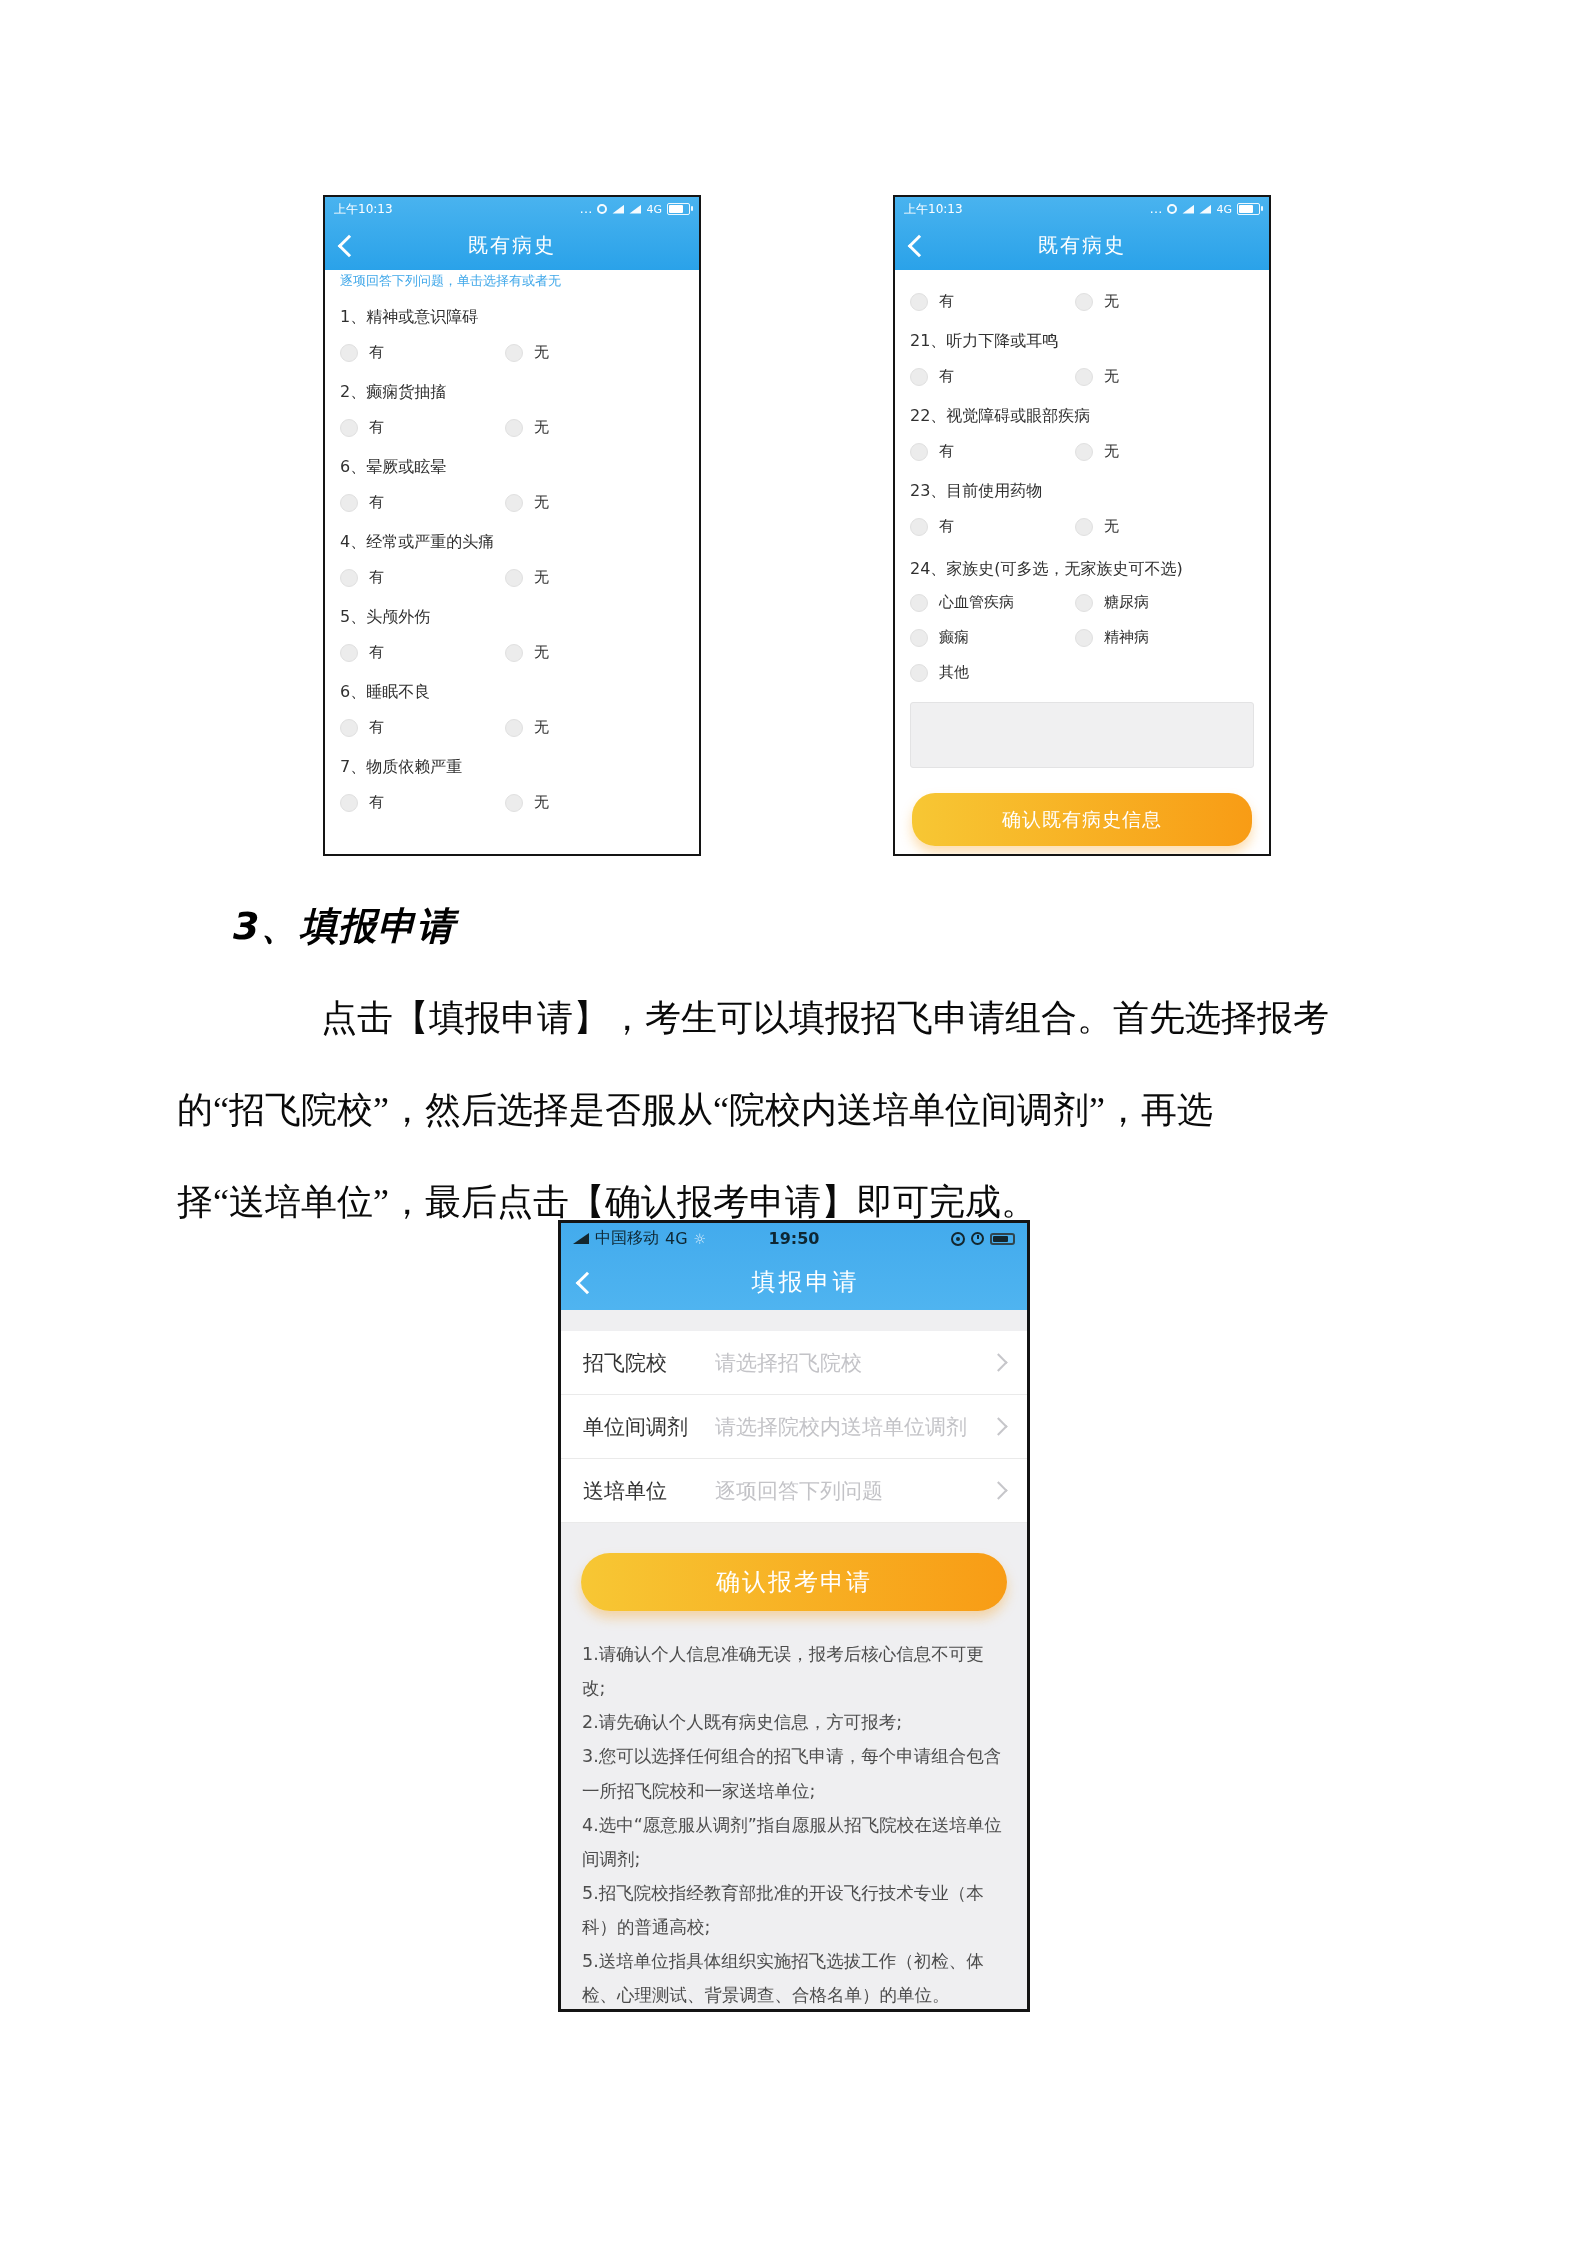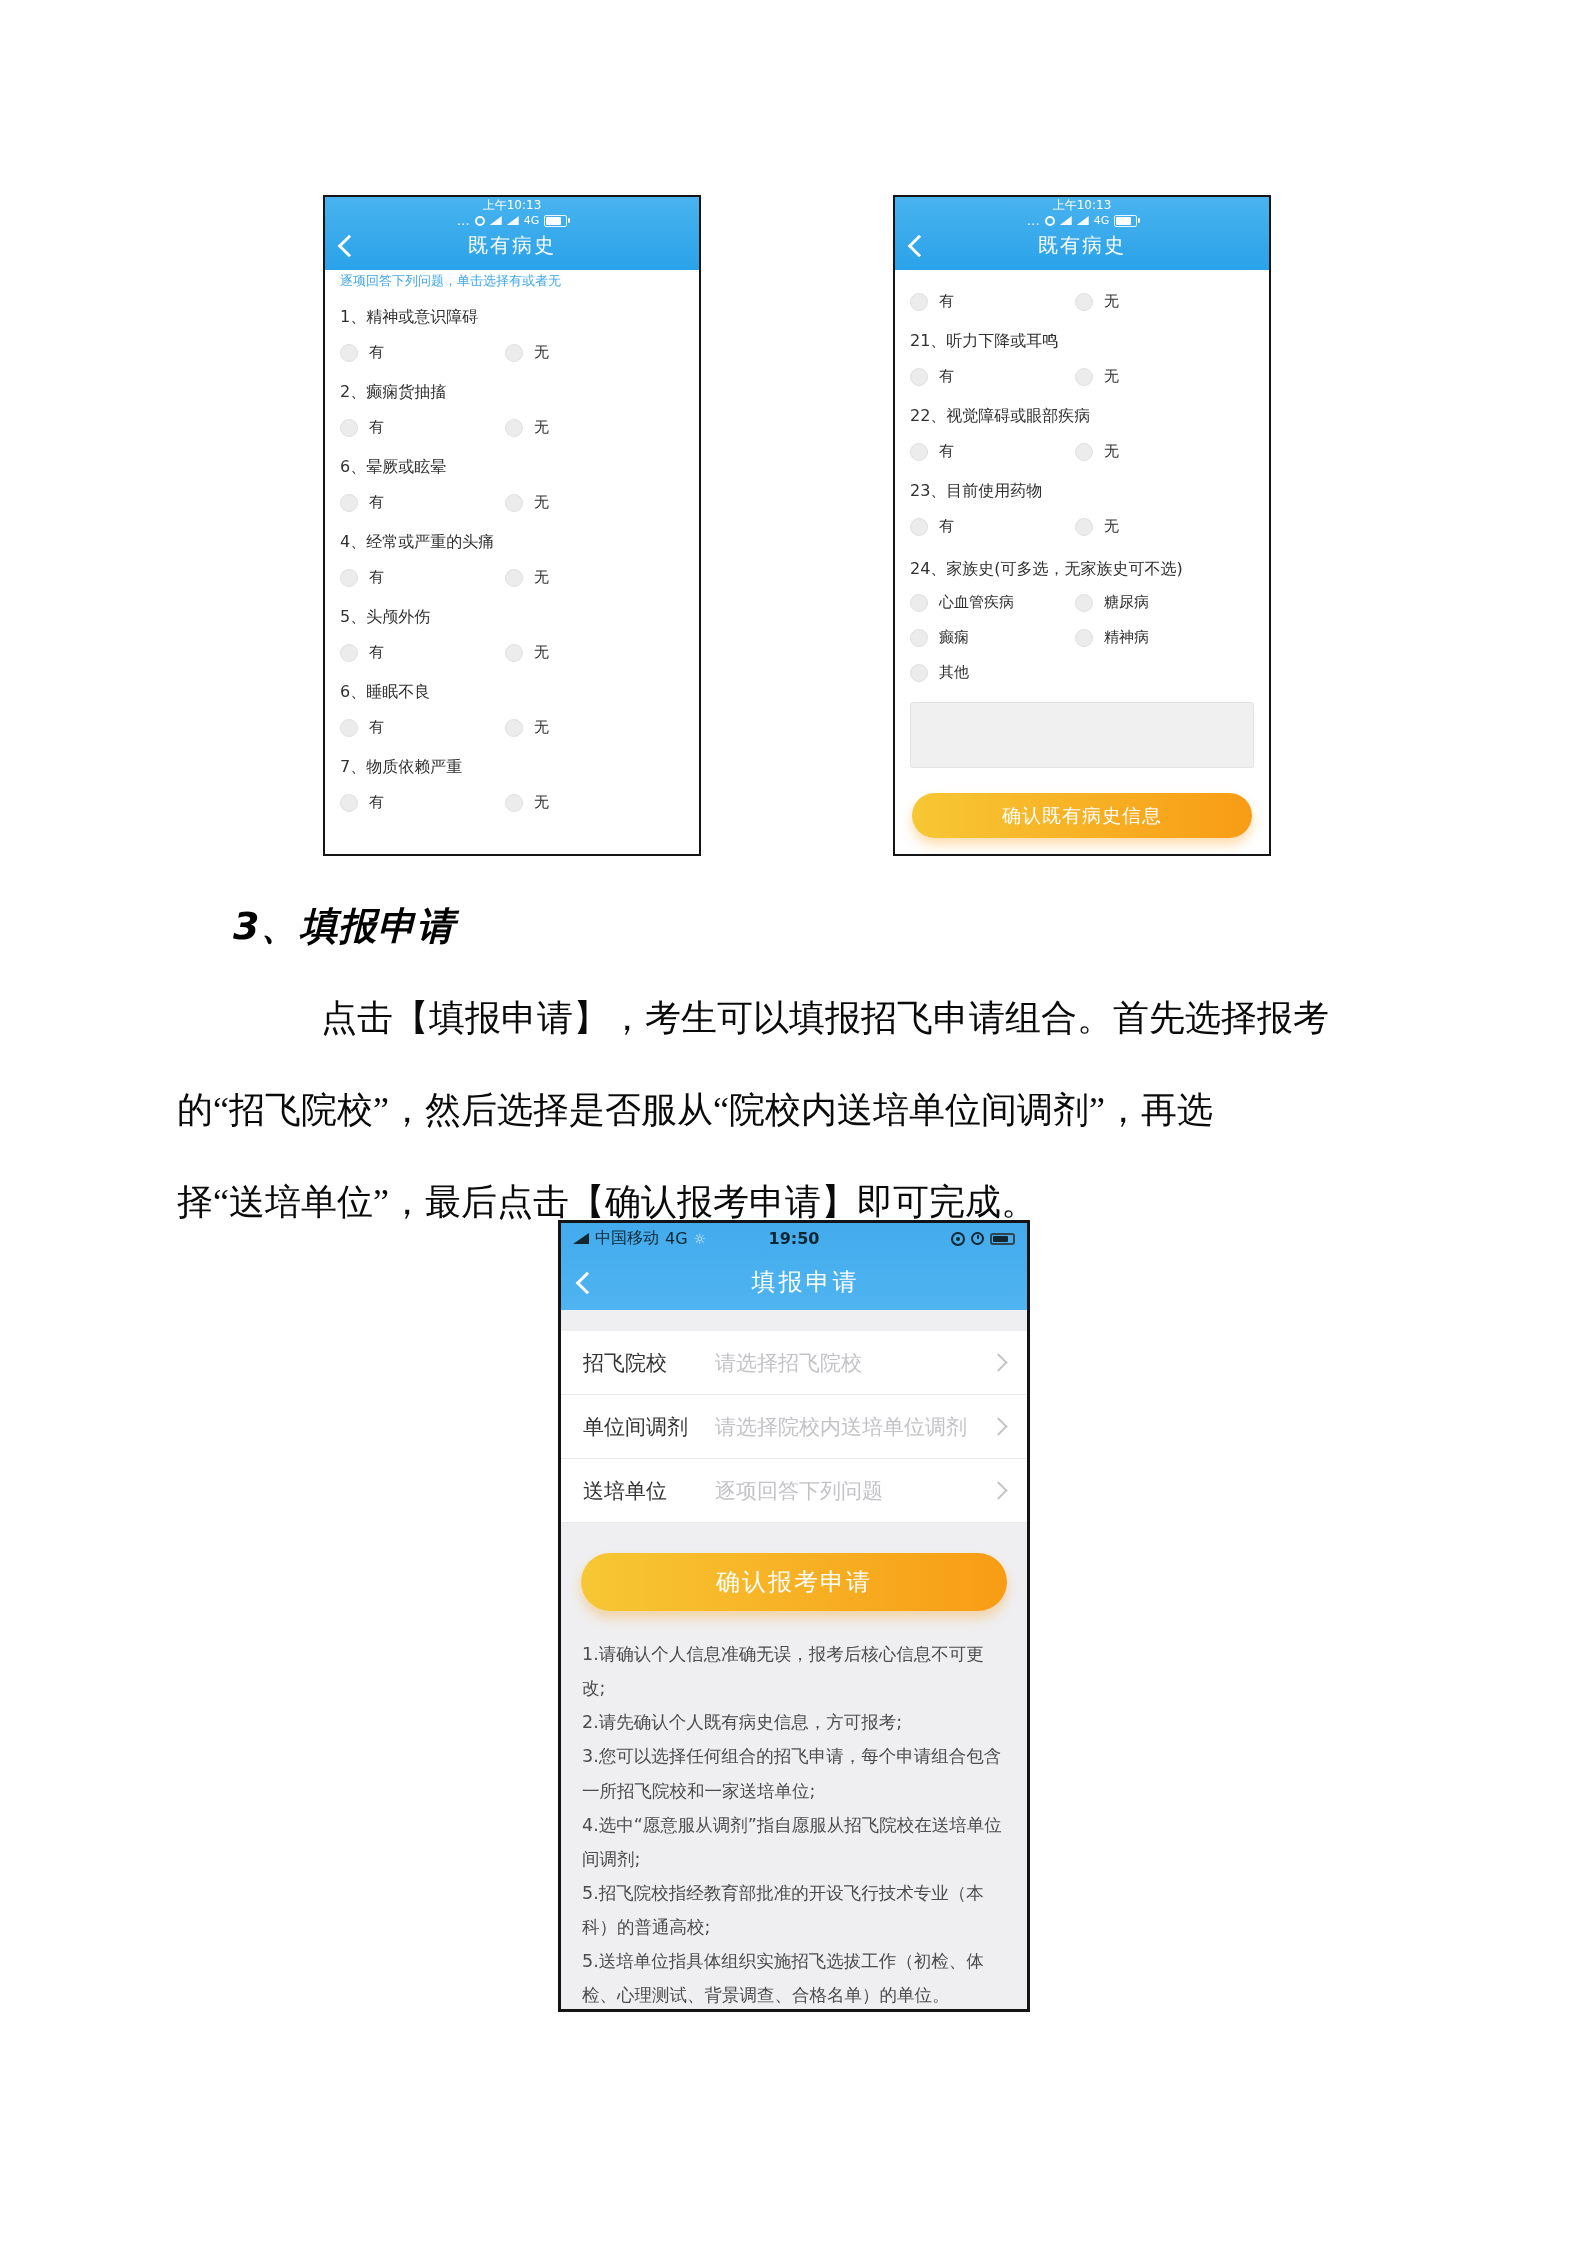--- a/index.html
+++ b/index.html
@@ -5,21 +5,21 @@
   html,body{margin:0;padding:0;background:#888;}
   .page{position:relative;width:1587px;height:2245px;background:#ffffff;margin:0 auto;
         font-family:"DejaVu Sans","Liberation Sans",sans-serif;overflow:hidden;}
 
   
   .phone-small{position:absolute;width:374px;height:657px;background:#fff;border:2px solid #141414;
                box-sizing:content-box;overflow:hidden;}
   #phone-left{left:323px;top:195px;}
   #phone-right{left:893px;top:195px;}
   .p-top{background:linear-gradient(180deg,#49b3ef 0%,#2aa2e9 100%);color:#fff;}
-  .p-status{height:24px;display:flex;align-items:center;padding:0 9px;font-size:12px;flex-direction:column;}
+  .p-status{height:24px;display:flex;align-items:center;padding:0 9px;font-size:12px;}
   .p-status .grow{flex:1;}
   .p-status .ric{display:flex;align-items:center;gap:5px;}
   .p-header{height:49px;position:relative;display:flex;align-items:center;justify-content:center;}
   .p-title{font-size:20px;letter-spacing:2px;}
   .back{position:absolute;left:16px;top:17px;width:13px;height:13px;
         border-left:3px solid #fff;border-bottom:3px solid #fff;transform:rotate(45deg);}
   .sig{width:12px;height:9px;background:rgba(255,255,255,.95);clip-path:polygon(0 100%,100% 0,100% 100%);display:inline-block;}
   .alarm{width:10px;height:10px;border:2px solid rgba(255,255,255,.95);border-radius:50%;display:inline-block;box-sizing:border-box;}
   .dots{font-size:13px;line-height:10px;}
   .net{font-size:11px;}
@@ -37,21 +37,21 @@
   .opt.c0{left:0;}
   .opt.c1{left:48%;}
   .radio{width:18px;height:18px;border-radius:50%;background:#ececec;border:1px solid #e0e0e0;box-sizing:border-box;flex:none;}
   .opt-label{font-size:15px;color:#303030;}
   .fam-title{margin-top:20px;}
   .fam-row{margin-top:13px;height:22px;}
   .mem-box{margin-top:17px;height:64px;background:#f0f0f1;border:1px solid #e3e3e4;border-radius:3px;}
   .btn-orange{display:flex;align-items:center;justify-content:center;color:#fff;
               background:linear-gradient(90deg,#f7c734 0%,#f89c15 100%);
               box-shadow:0 7px 12px rgba(248,160,30,.35);cursor:pointer;}
-  .btn-sm{margin:25px 2px 0;height:45px;border-radius:23px;font-size:19px;letter-spacing:1px;}
+  .btn-sm{margin:25px 2px 0;height:53px;border-radius:23px;font-size:19px;letter-spacing:1px;}
 
   
   .doc-heading{position:absolute;left:233px;top:901px;font-size:38px;font-weight:700;color:#000;
                font-family:"DejaVu Sans","Liberation Sans",sans-serif;letter-spacing:1px;font-style:italic;}
   .doc-para{position:absolute;left:177px;top:972px;width:1250px;
             font-family:"Liberation Serif","DejaVu Serif",serif;
             font-size:36px;color:#0a0a0a;}
   .doc-para .pline{height:92px;line-height:92px;white-space:nowrap;}
   .doc-para .pline.indent{text-indent:144px;}
 

